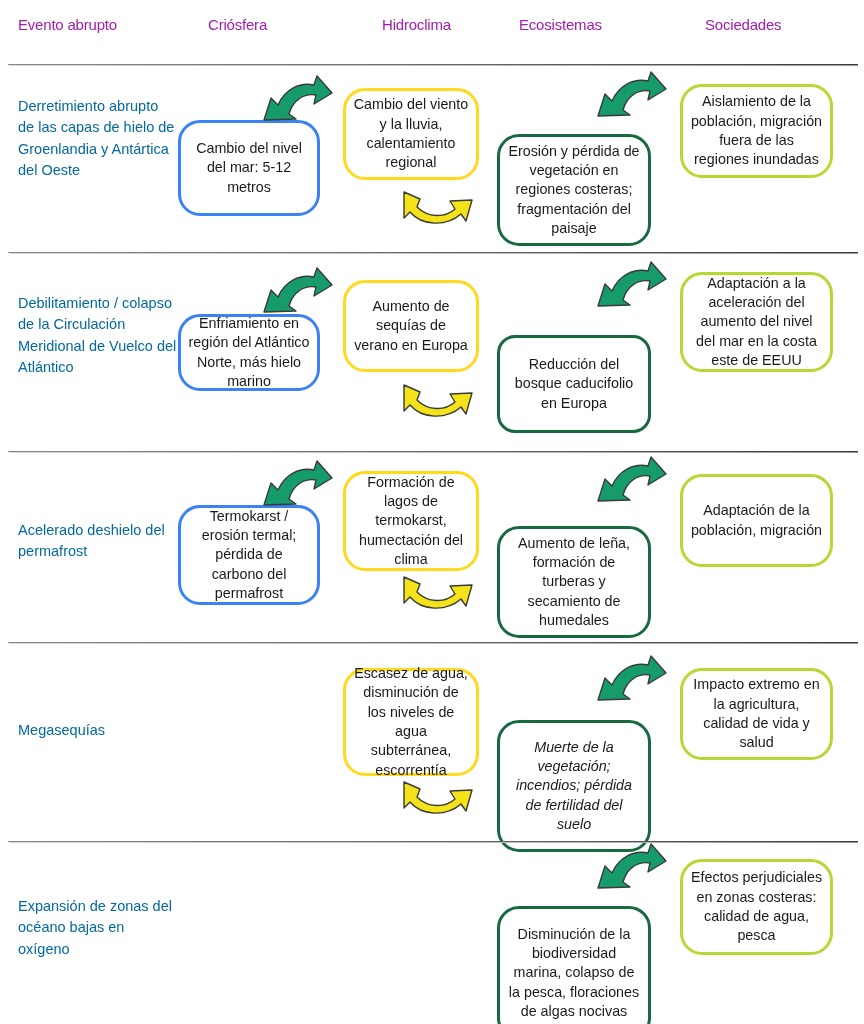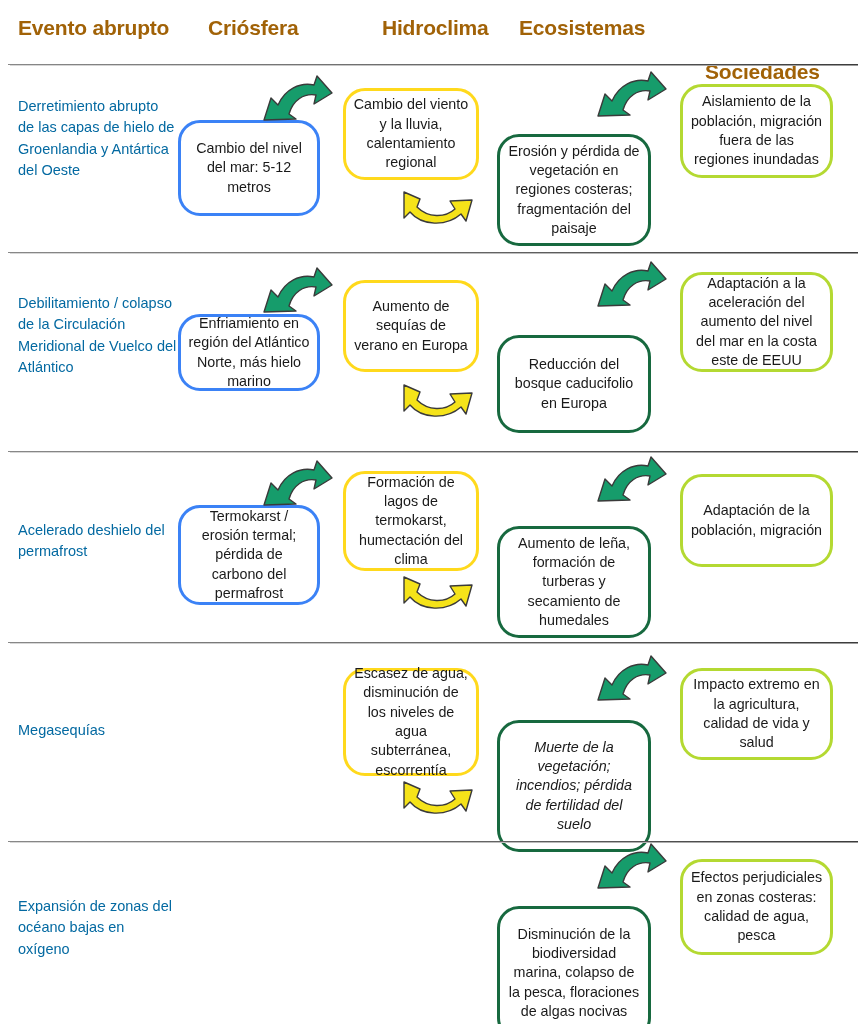--- a/index.html
+++ b/index.html
@@ -17,31 +17,31 @@
   }
 
   
   .header-row {
     position: relative;
     height: 62px;
   }
   .col-header {
     position: absolute;
     top: 16px;
-    font-size: 21px;
-    font-weight: bold;
-    color: #a16207;
+    font-size: 15px;
+    font-weight: normal;
+    color: #a21caf;
     letter-spacing: -0.2px;
     white-space: nowrap;
   }
   .ch-0 { left: 18px; }
   .ch-1 { left: 208px; }
   .ch-2 { left: 382px; }
   .ch-3 { left: 519px; }
-  .ch-4 { left: 705px; margin-top: 44px; }
+  .ch-4 { left: 705px; }
 
   
   .sep {
     position: relative;
     height: 6px;
     margin: 0;
   }
   .sep::before {
     content: "";
     position: absolute;
@@ -126,21 +126,21 @@
   .r0 .c-eco   { top: 42px;  height: 112px; }
   .r0 .c-soc   { top: 16px;  height: 94px; }
   .r0 .a-green-1 { left: 258px; top: 6px; }
   .r0 .a-yellow  { left: 400px; top: 112px; }
   .r0 .a-green-2 { left: 592px; top: 2px; }
 
   
   .r1 .event-label { top: 37px; }
   .r1 .c-crio  { top: 58px;  height: 77px; text-align: center; }
   .r1 .c-hidro { top: 24px;  height: 92px; }
-  .r1 .c-eco   { top: 55px;  height: 98px; }
+  .r1 .c-eco   { top: 55px;  height: 98px; border-radius: 18px; }
   .r1 .c-soc   { top: 16px;  height: 100px; }
   .r1 .a-green-1 { left: 258px; top: 10px; }
   .r1 .a-yellow  { left: 400px; top: 117px; }
   .r1 .a-green-2 { left: 592px; top: 4px; }
 
   
   .r2 .event-label { top: 65px; }
   .r2 .c-crio  { top: 50px;  height: 100px; }
   .r2 .c-hidro { top: 16px;  height: 100px; }
   .r2 .c-eco   { top: 47px;  height: 112px; }

